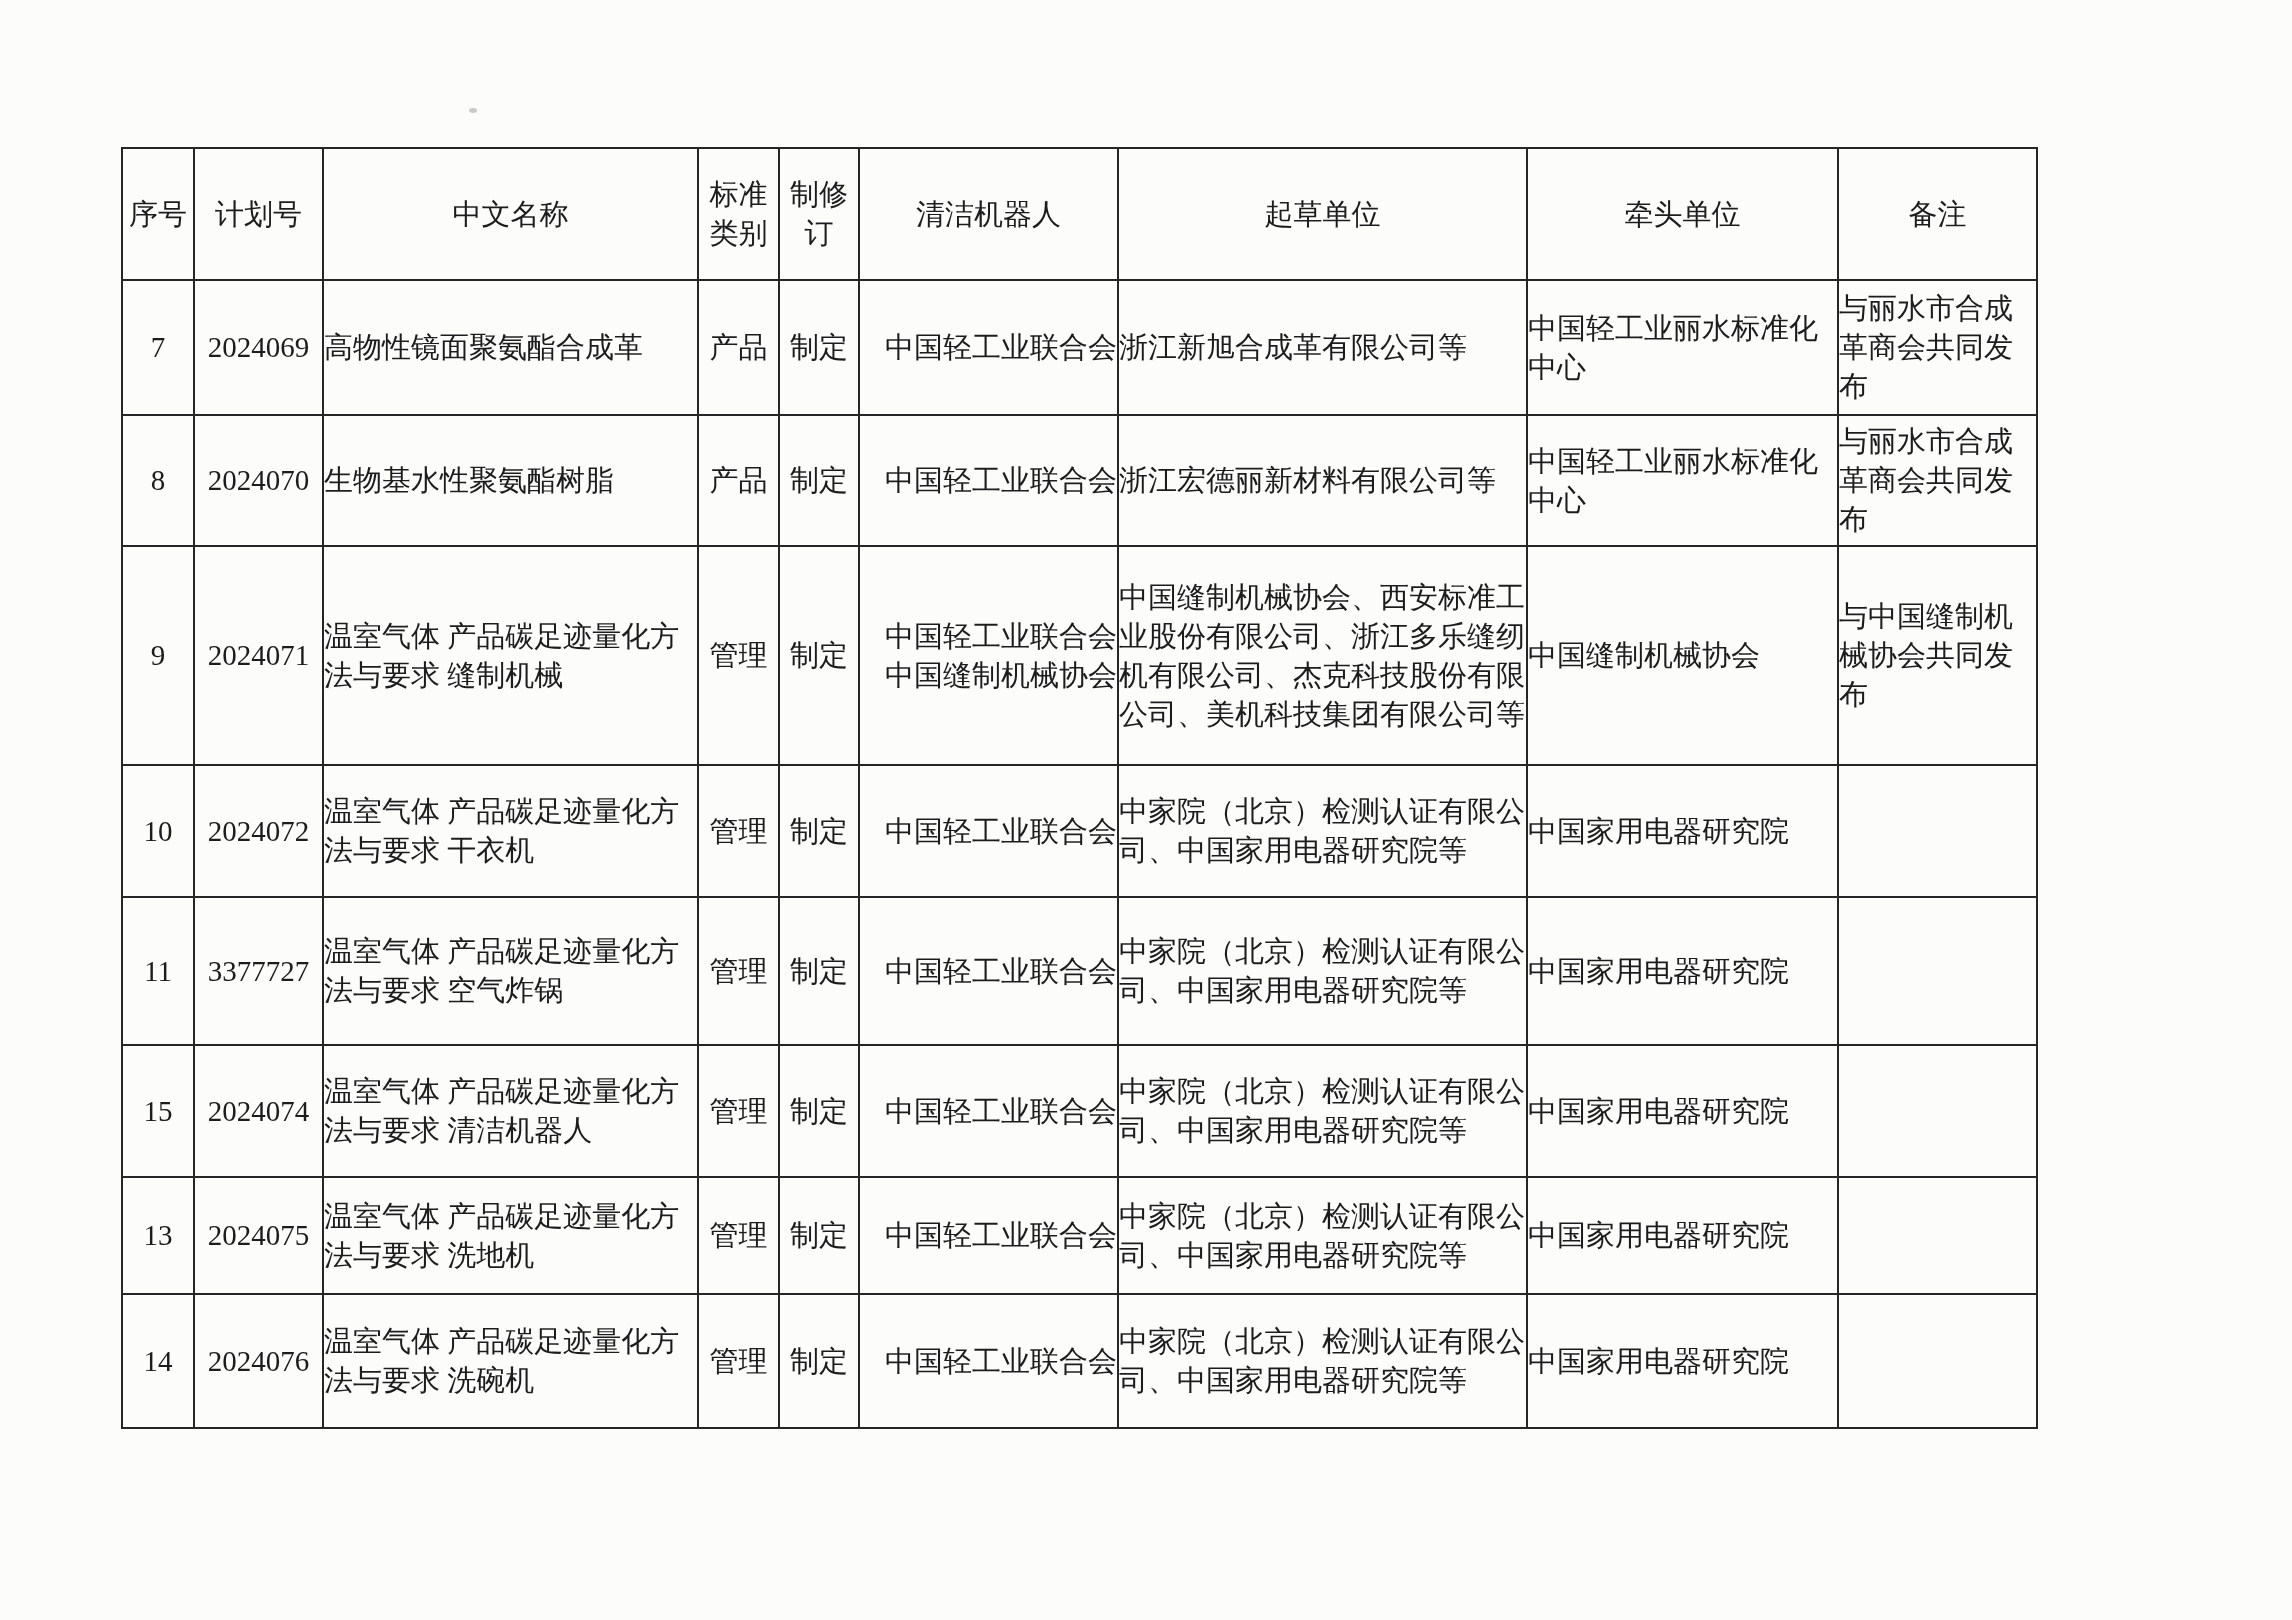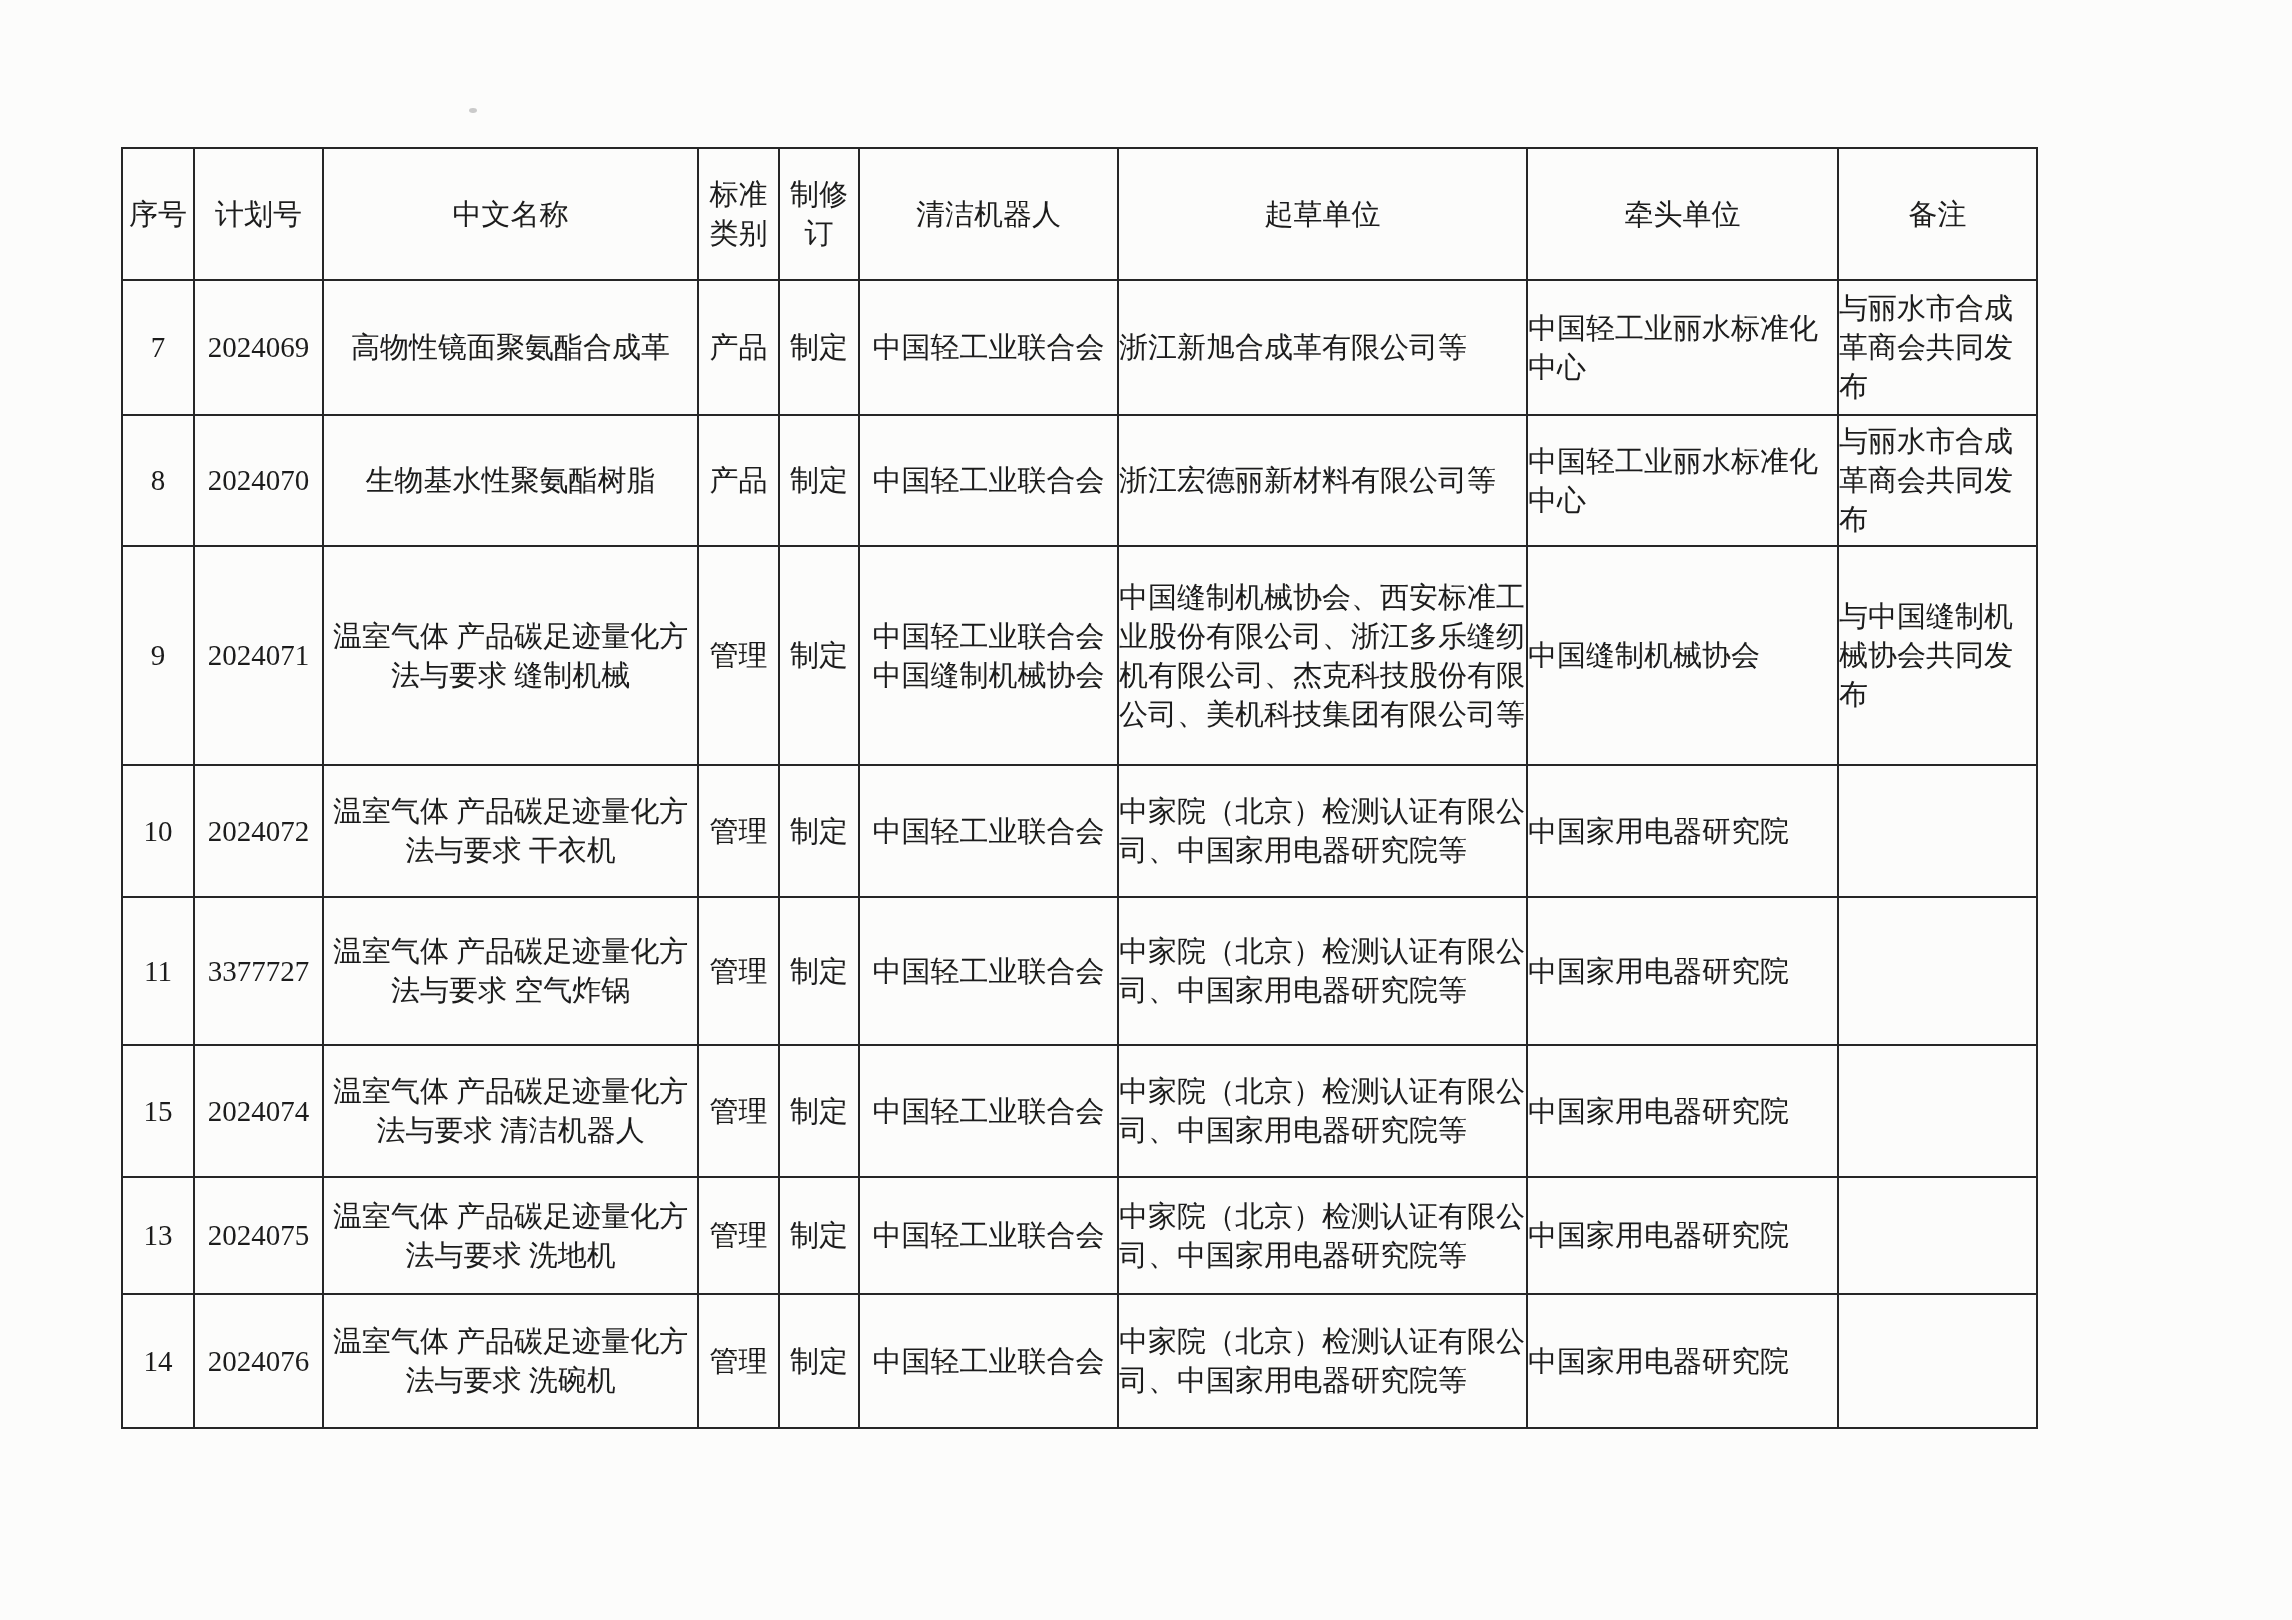--- a/index.html
+++ b/index.html
@@ -50,25 +50,25 @@
   table.plan-table th {
     font-weight: normal;
     text-align: center;
     padding: 0 5.9px;
   }
   
   td.col-index, td.col-plan_no, td.col-category, td.col-revision {
     text-align: center;
   }
   td.col-centralized_unit {
-    text-align: center;
+    text-align: right;
     white-space: pre-line;
   }
   td.col-name_cn {
-    text-align: center;
+    text-align: left;
     padding: 0 3.9px 0 7.8px;
   }
   td.col-drafting_unit {
     text-align: left;
     padding: 0 2px 0 5.9px;
   }
   td.col-lead_unit {
     text-align: left;
     padding: 0 15.7px 0 7.8px;
   }

